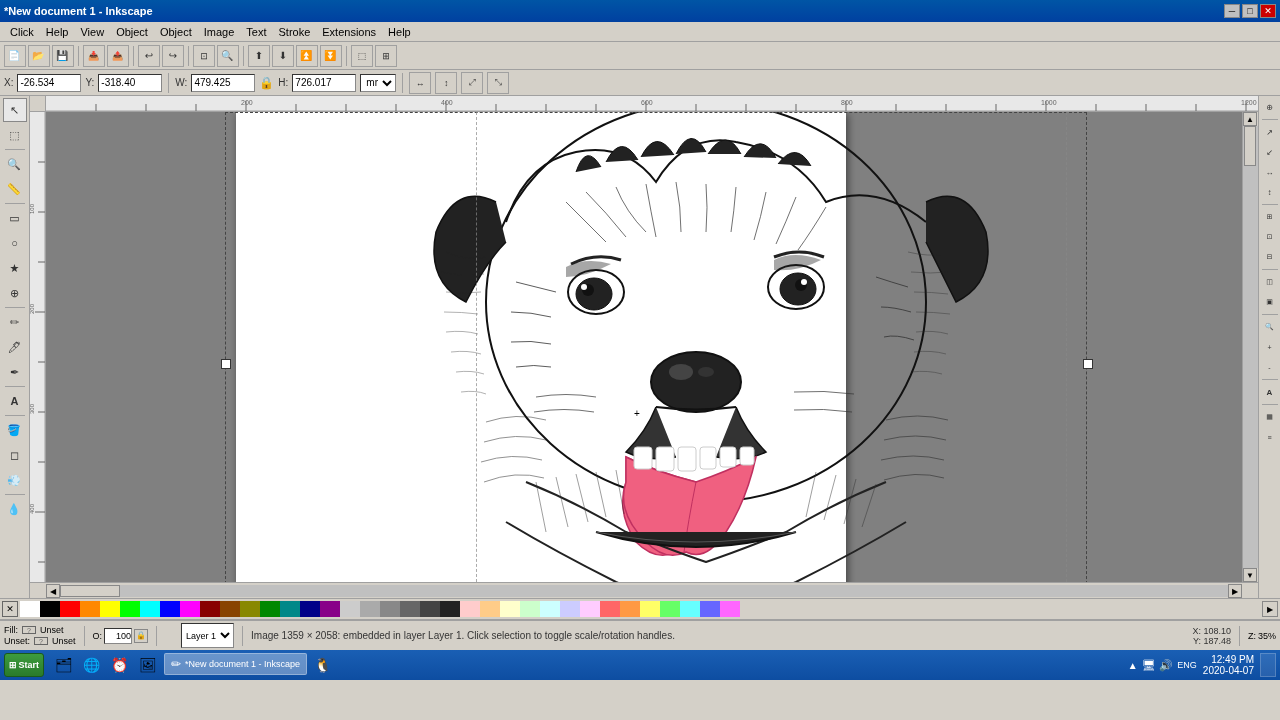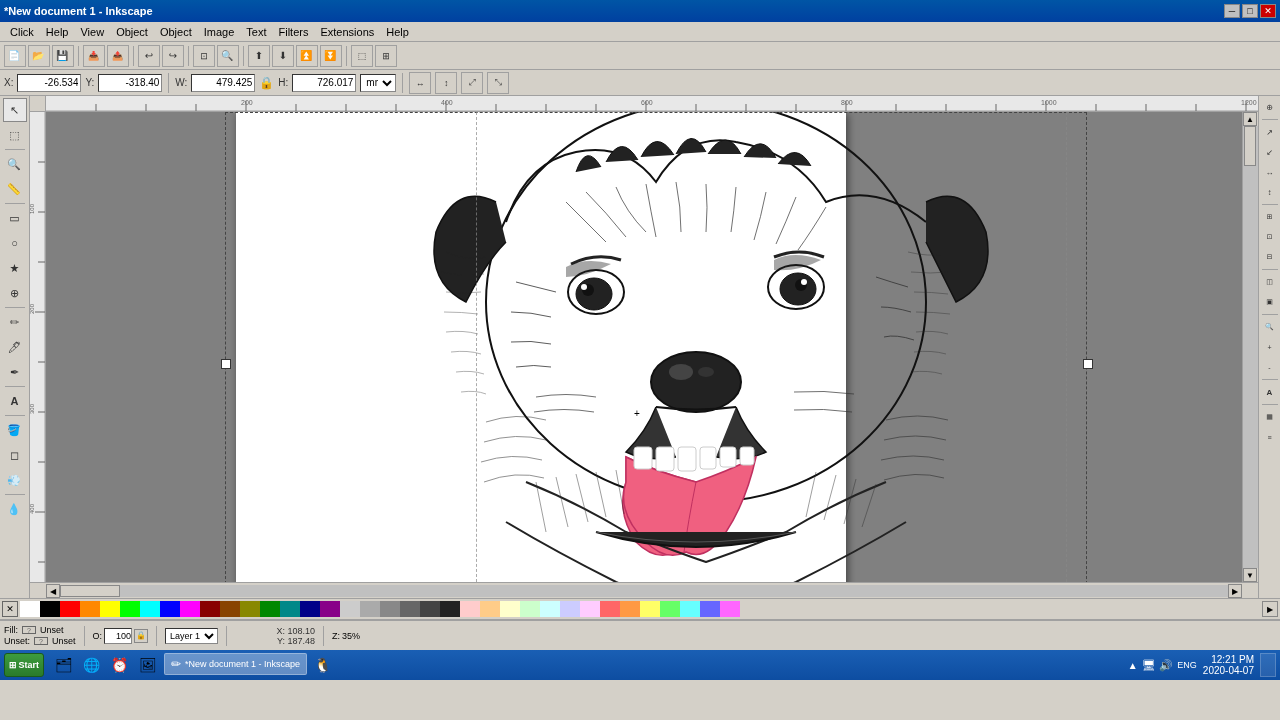--- a/index.html
+++ b/index.html
@@ -44,21 +44,21 @@
 
     
     #toolbar2 {
       width: 100%; height: 26px; background: #d4d0c8;
       display: flex; align-items: center; padding: 0 4px; gap: 4px;
       border-bottom: 1px solid #a0a0a0; font-size: 10px;
     }
     .coord-label { font-size: 10px; color: #333; }
     .coord-input {
       width: 64px; height: 18px; border: 1px inset #888; background: white;
-      font-size: 10px; padding: 0 2px; text-align: right;
+      font-size: 10px; padding: 0 2px; text-align: left;
     }
     .coord-unit {
       width: 36px; height: 18px; border: 1px inset #888; background: white;
       font-size: 10px; padding: 0 1px;
     }
     .lock-icon { font-size: 12px; color: #555; }
 
     
     #toolbox {
       width: 30px; background: #d4d0c8;
@@ -157,21 +157,21 @@
 </div>
 
 <div id="menubar">
   <div class="menu-item">Click</div>
   <div class="menu-item">Help</div>
   <div class="menu-item">View</div>
   <div class="menu-item">Object</div>
   <div class="menu-item">Object</div>
   <div class="menu-item">Image</div>
   <div class="menu-item">Text</div>
-  <div class="menu-item">Filters</div>
+  <div class="menu-item">Stroke</div>
   <div class="menu-item">Extensions</div>
   <div class="menu-item">Help</div>
 </div>
 
 <div id="toolbar1">
   <div class="tb-btn" title="New">📄</div>
   <div class="tb-btn" title="Open">📂</div>
   <div class="tb-btn" title="Save">💾</div>
   <div class="tb-sep"></div>
   <div class="tb-btn" title="Import" style="font-size:9px;">📥</div>
@@ -575,27 +575,28 @@
 
   <div class="opacity-area">
     <span style="font-size:9px;">O:</span>
     <input class="opacity-input" type="text" value="100" style="width: 28px; height: 16px; font-size: 9px; border: 1px inset rgb(136, 136, 136);">
     <div style="width:14px; height:14px; background:#d4d0c8; border:1px solid #888; display:flex; align-items:center; justify-content:center; font-size:8px; cursor:pointer;">🔒</div>
   </div>
 
   <div style="width:1px; height:20px; background:#a0a0a0;"></div>
 
   <div class="layer-area">
-    <select class="layer-sel" style="font-size:9px; height:16px;">
+    <select class="layer-sel" style="font-size:9px; height:25px;margin-left:16px;">
       <option>Layer 1</option>
     </select>
   </div>
 
   <div style="width:1px; height:20px; background:#a0a0a0;"></div>
 
+  <div class="status-text">Image 1359 × 2058: embedded in layer Layer 1. Click selection to toggle scale/rotation handles.</div>
 
   <div style="display:flex; flex-direction:column; align-items:flex-end; font-size:9px; color:#333; min-width:80px;">
     <span>X: 108.10</span>
     <span>Y: 187.48</span>
   </div>
 
   <div style="width:1px; height:20px; background:#a0a0a0;"></div>
 
   <div style="display:flex; align-items:center; gap:2px; font-size:9px;">
     <span>Z:</span>
@@ -636,18 +637,18 @@
 
   <div class="taskbar-right">
 
     <div style="display:flex; align-items:center; gap:4px;">
       <span style="font-size:10px; cursor:pointer;">▲</span>
       <span style="font-size:11px; cursor:pointer;">🖥</span>
       <span style="font-size:11px; cursor:pointer;">🔊</span>
       <span style="font-size:9px; cursor:pointer;">ENG</span>
     </div>
     <div class="clock" style="cursor:pointer;">
-      <div>12:21 PM</div>
+      <div>12:49 PM</div>
       <div>2020-04-07</div>
     </div>
     <div style="width:16px; height:24px; background:rgba(255,255,255,0.1); border:1px solid rgba(255,255,255,0.2); cursor:pointer;"></div>
   </div>
 </div>
 
 </body></html>

